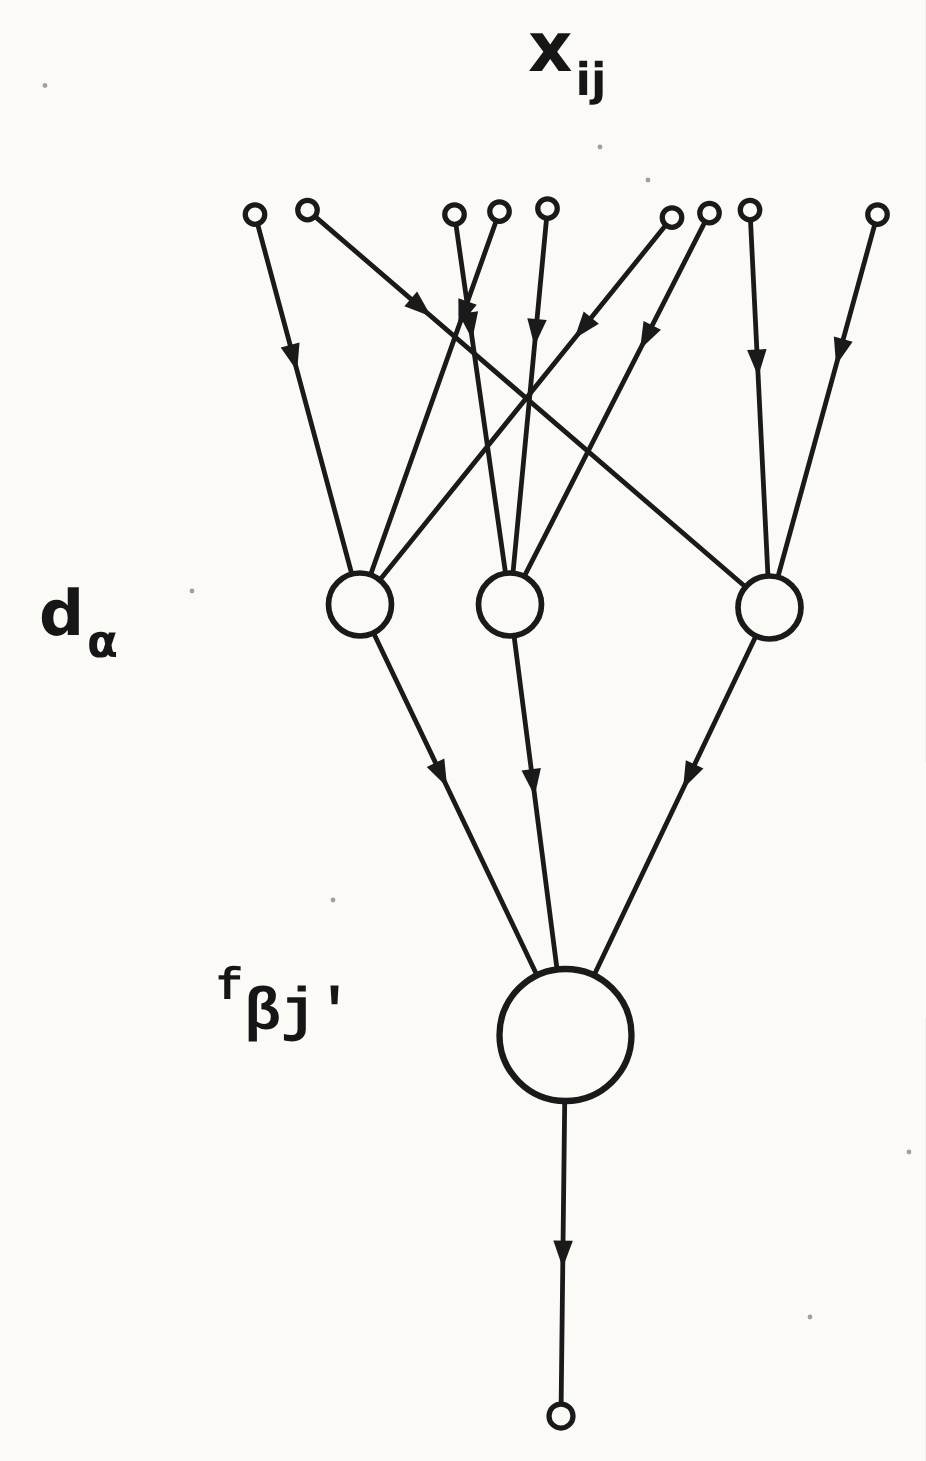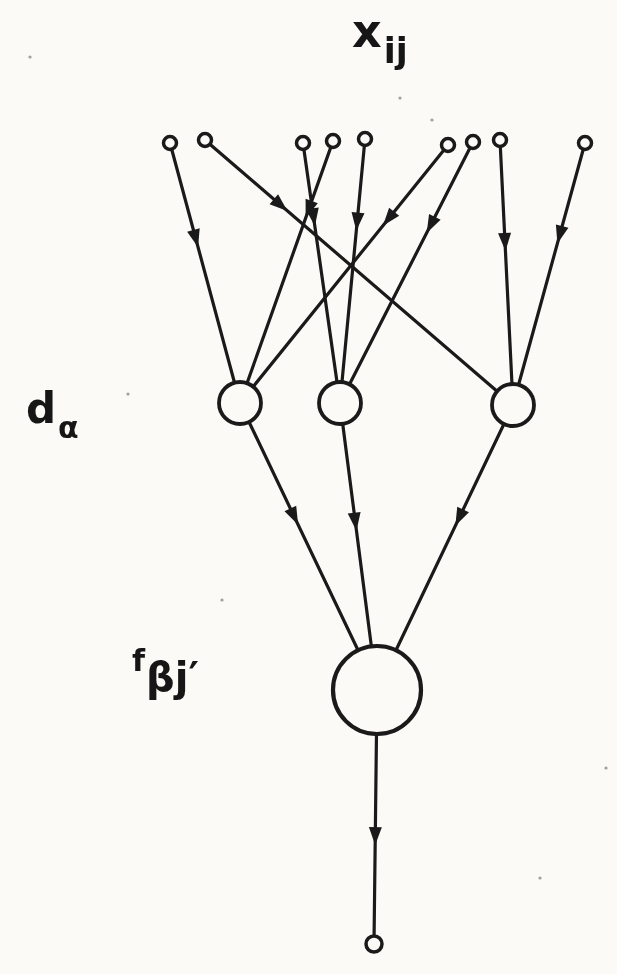--- a/index.html
+++ b/index.html
@@ -23,27 +23,27 @@
     font-weight: bold;
     white-space: nowrap;
     line-height: 1;
     user-select: none;
   }
   .lbl .main { display: inline-block; }
   .lbl .sub  { display: inline-block; }
 
   .lbl-x { top: 8px; left: 352px; }
   .lbl-x .main { font-size: 46px; }
-  .lbl-x .sub  { font-size: 35px; transform: translateY(16px); margin-left: 2px; }
+  .lbl-x .sub  { font-size: 30px; transform: translateY(16px); margin-left: 2px; }
 
   .lbl-d { top: 388px; left: 26px; }
   .lbl-d .main { font-size: 42px; }
   .lbl-d .sub  { font-size: 30px; transform: translateY(15px); margin-left: 2px; }
 
-  .lbl-f { top: 645px; left: 132px; }
+  .lbl-f { top: 645px; left: 144px; font-family: Liberation Mono, monospace; }
   .lbl-f .main { font-size: 30px; transform: translateY(-8px); }
   .lbl-f .sub  { font-size: 40px; transform: translateY(12px); margin-left: 1px; }
 </style>
 </head>
 <body>
 
 <div class="page">
 
   <svg id="net-svg" width="617" height="974" viewBox="0 0 617 974">
       <line x1="171.68982757741117" y1="149.27650243038434" x2="234.54055705759467" y2="382.72206907106596" stroke="#1a1a1a" stroke-width="3.2" stroke-linecap="round"></line>

